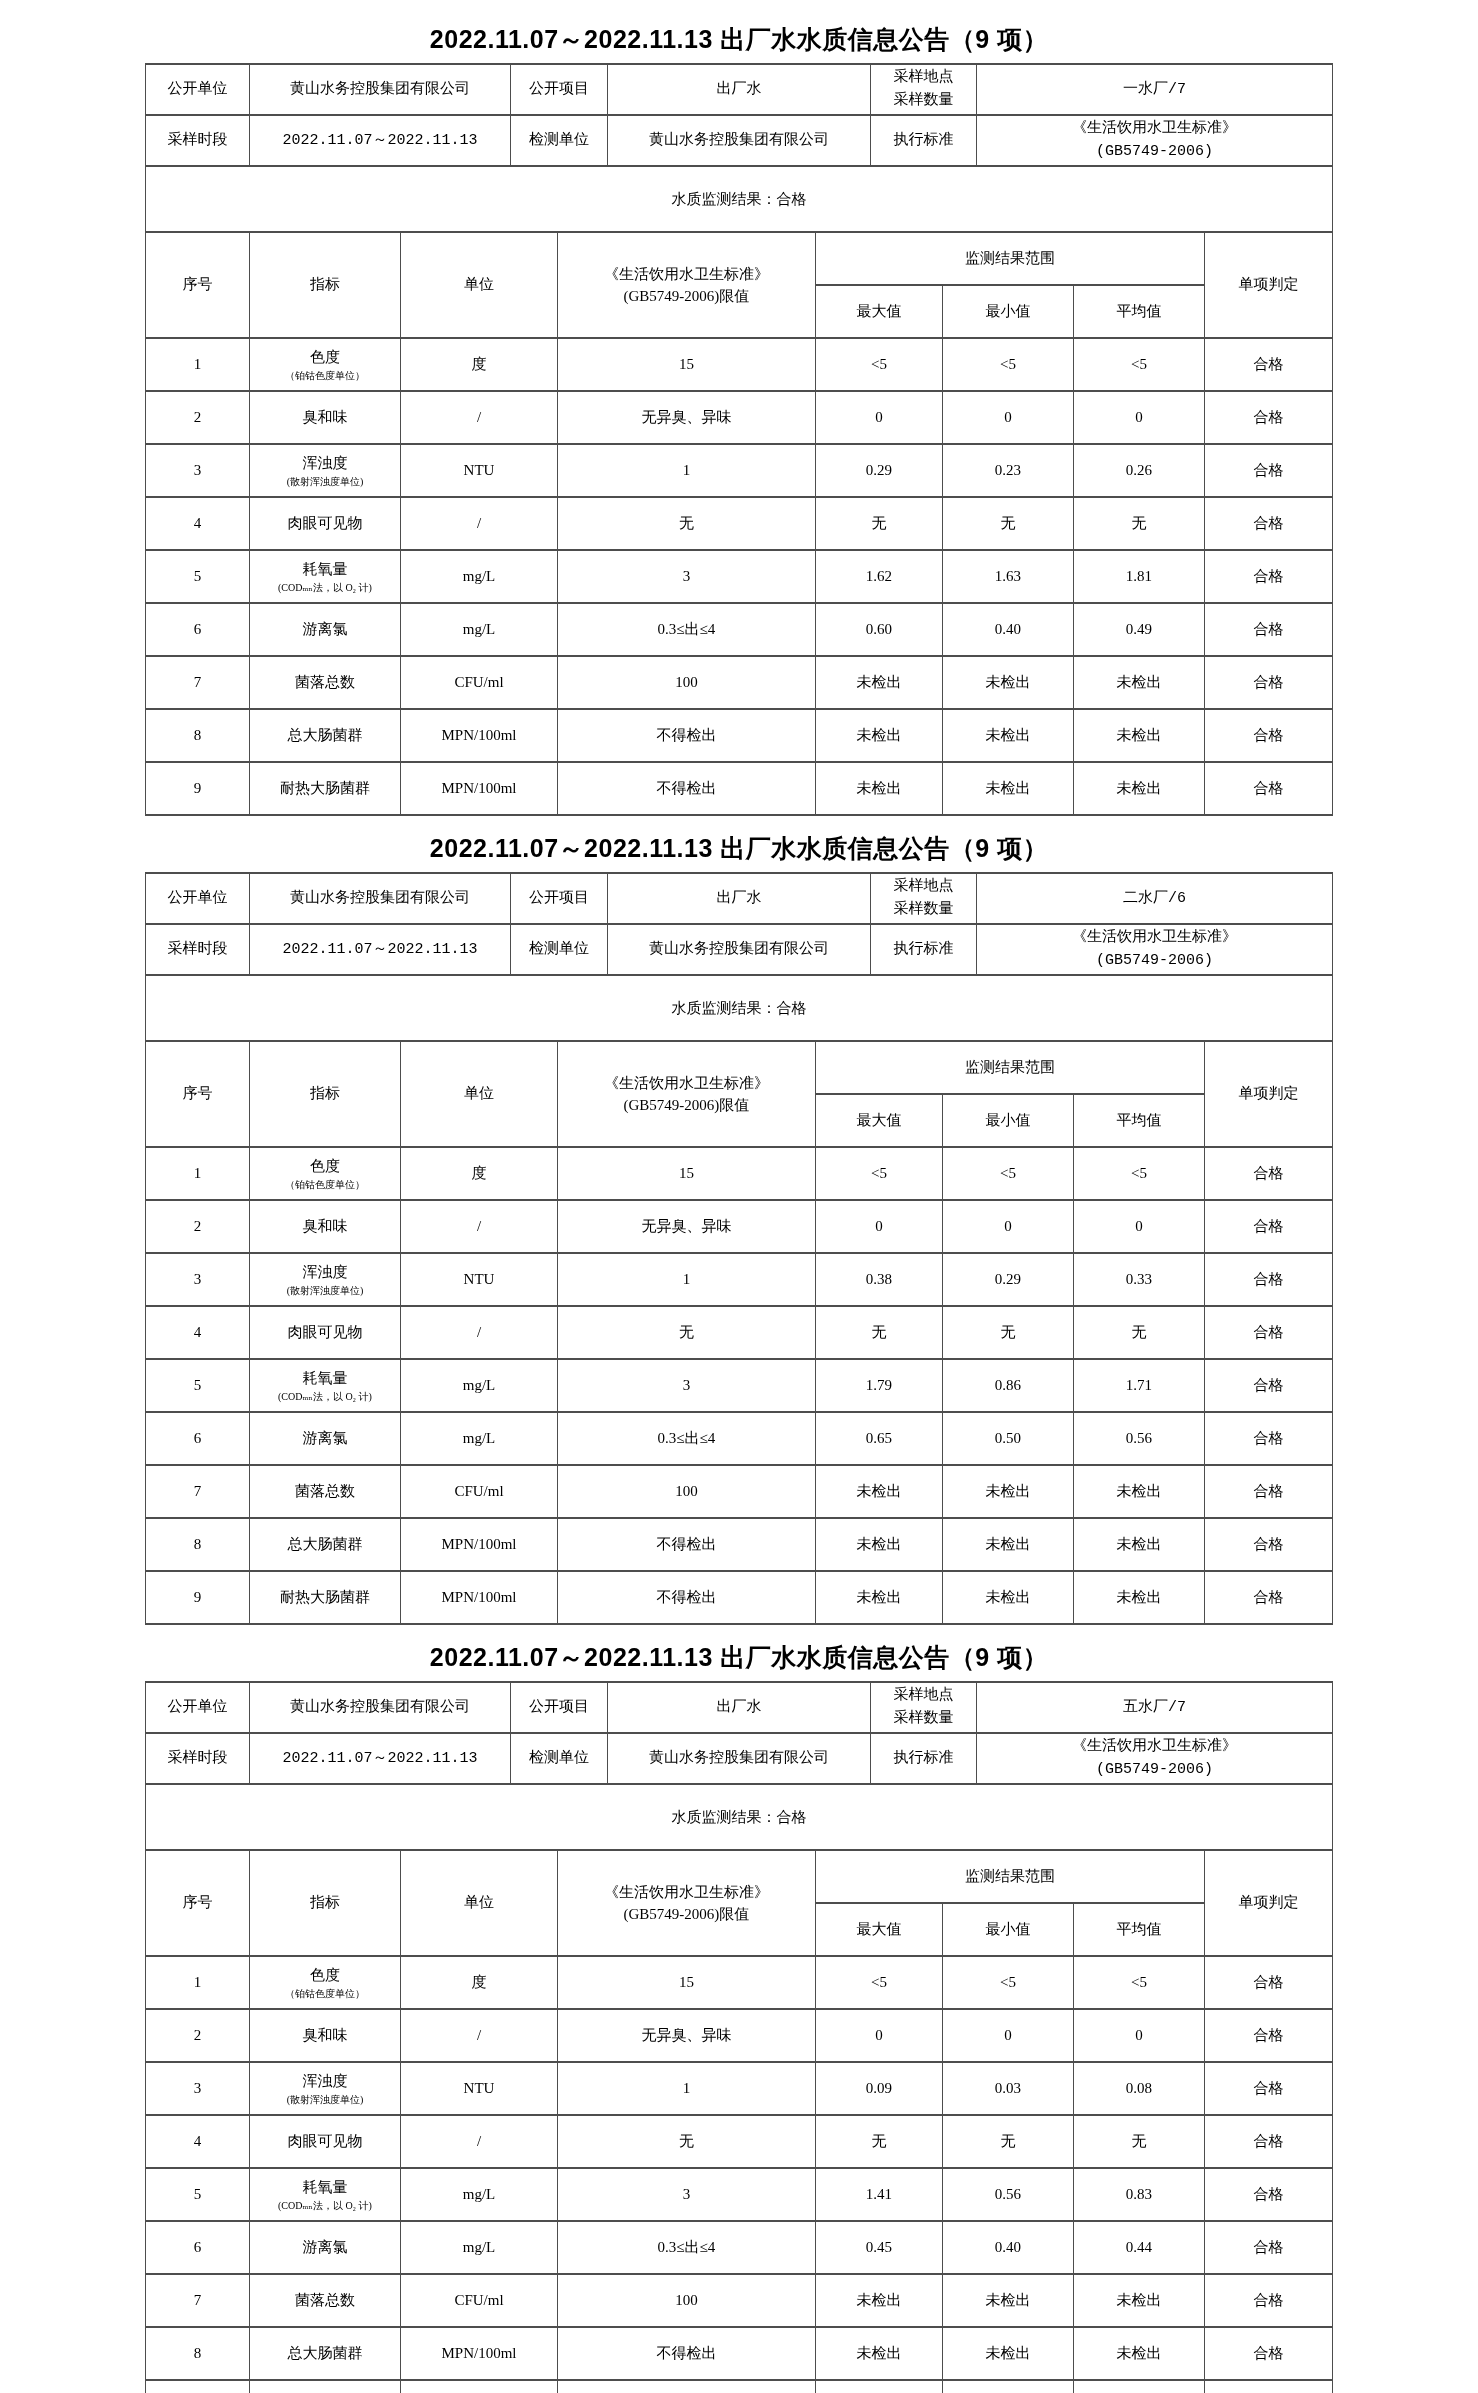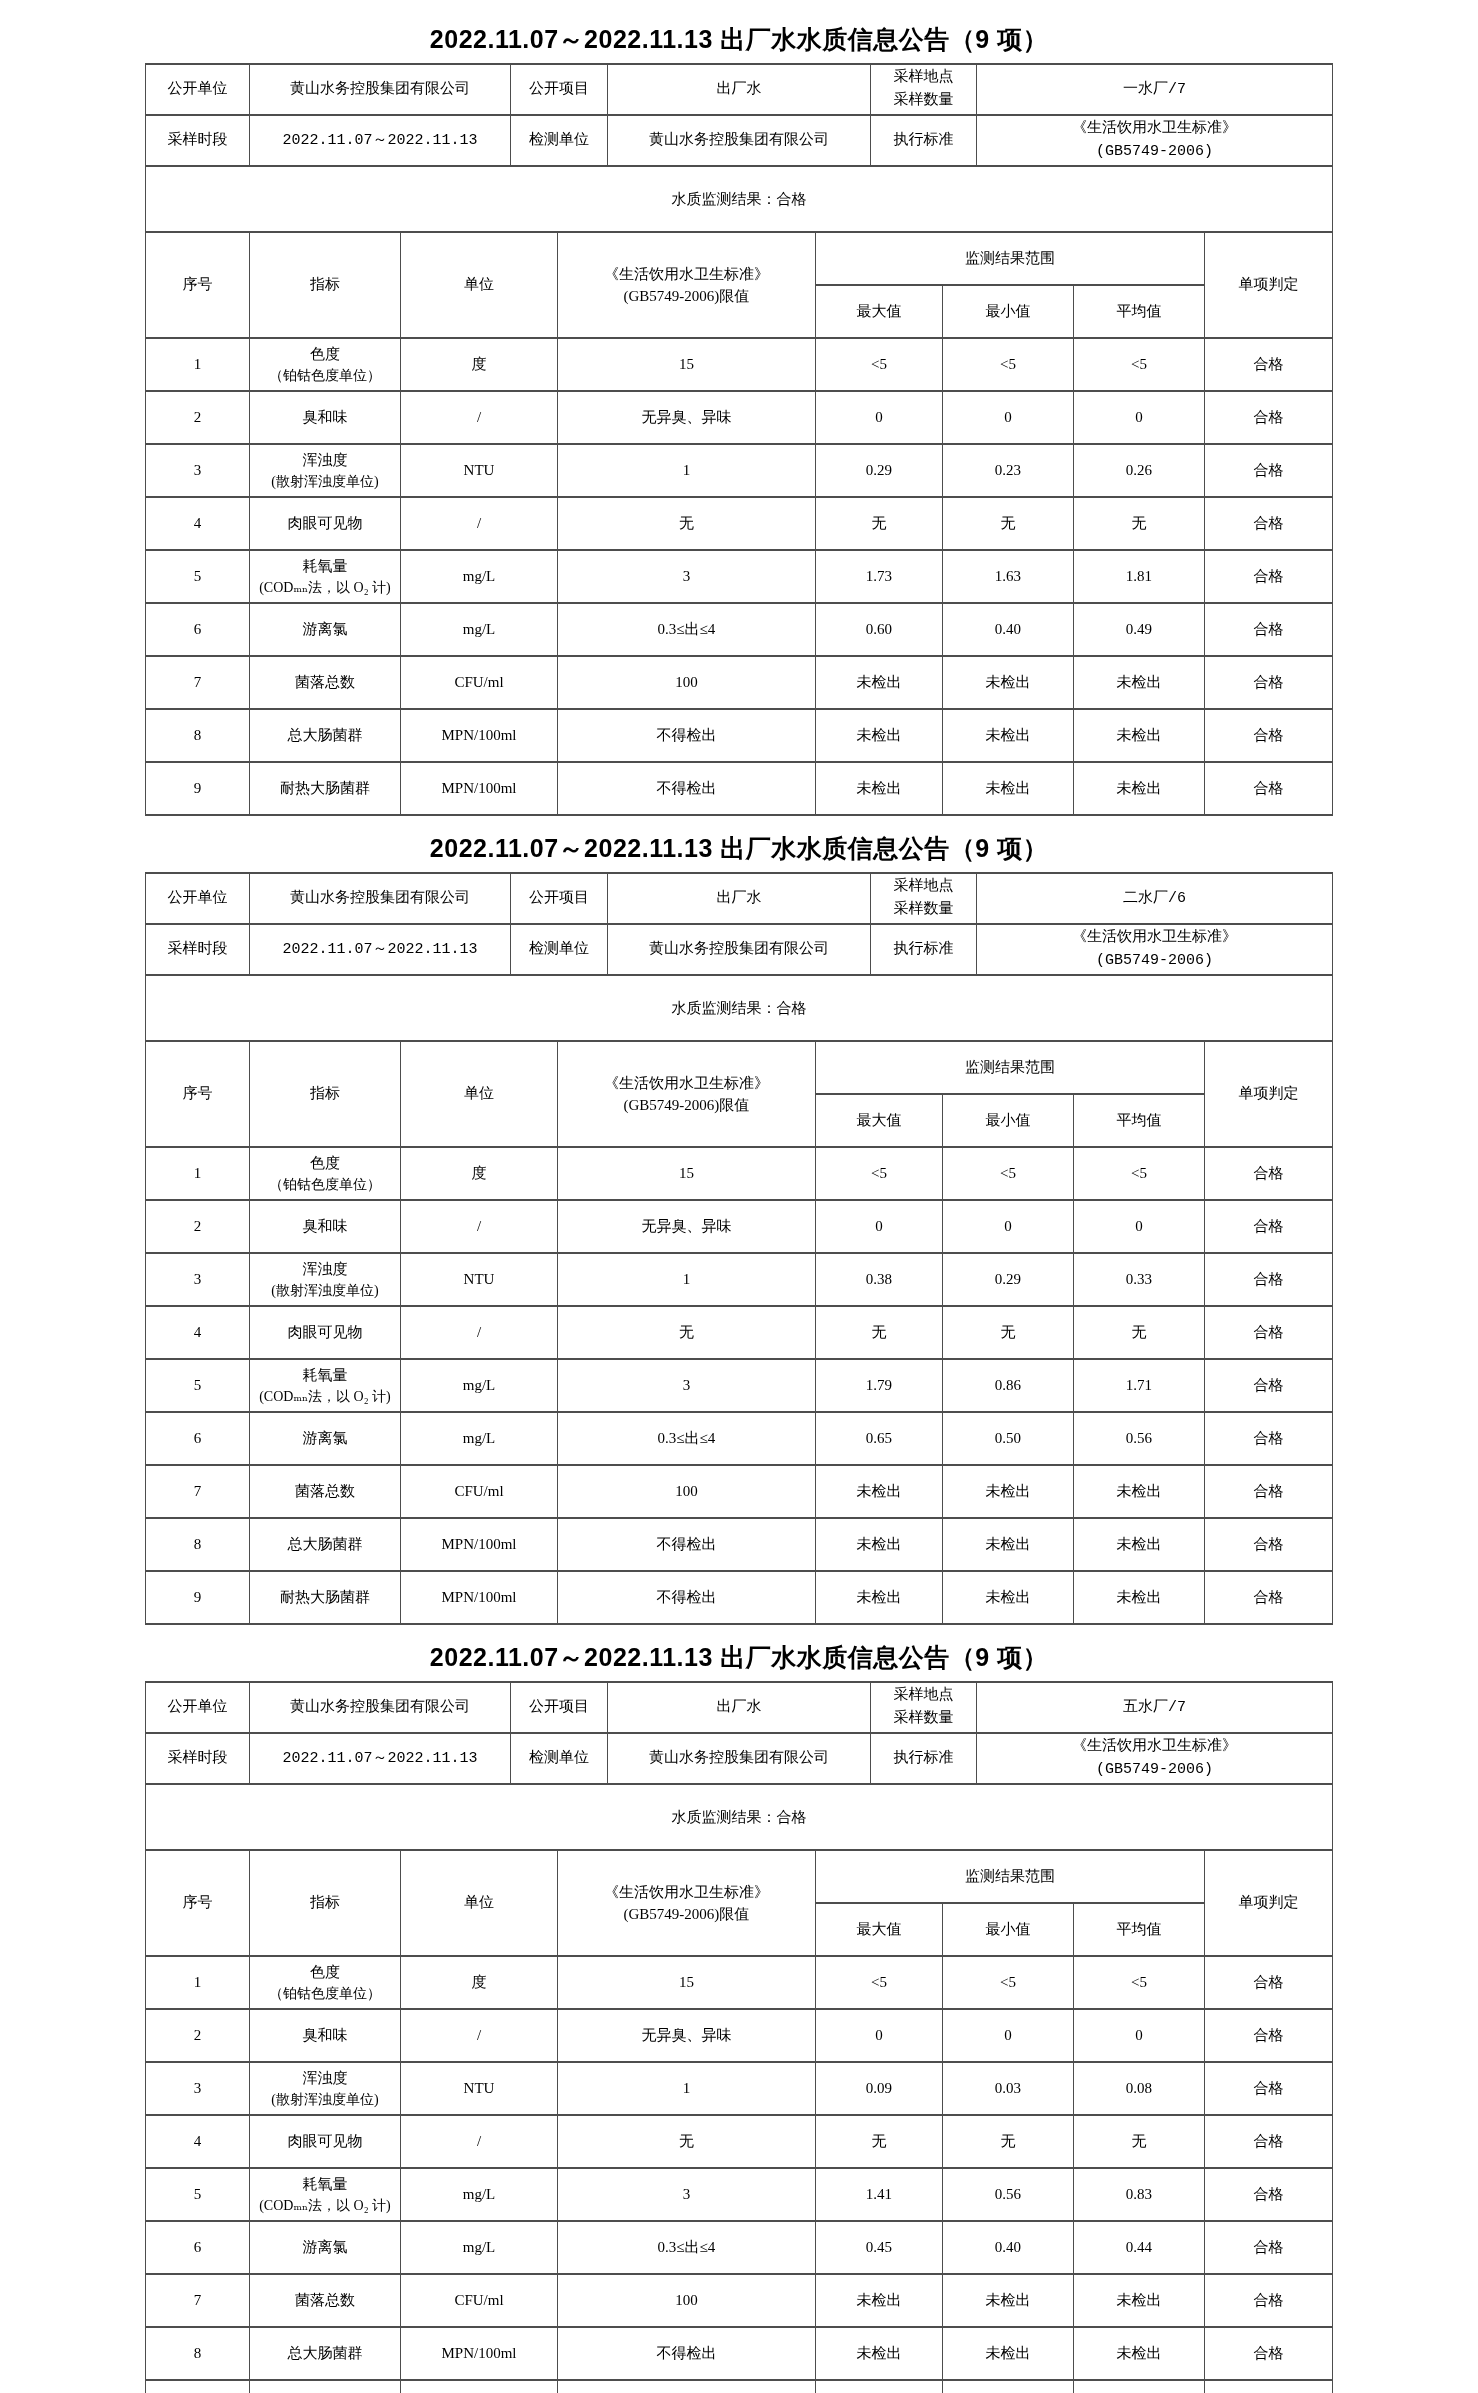--- a/index.html
+++ b/index.html
@@ -33,21 +33,21 @@
     font-size: 15px;
     font-weight: normal;
     padding: 2px 4px;
     line-height: 1.55;
     overflow: hidden;
   }
   .info-table tr { height: 48px; font-family: Liberation Mono, monospace; }
   .data-table thead tr { height: 53px; }
   .data-table tbody tr { height: 53px; }
   .two-line div { line-height: 1.5; }
-  .two-line .sub { font-size: 14px; }
+  .two-line .sub { font-size: 10px; }
   .result-row {
     height: 64px;
     display: flex; align-items: center; justify-content: center;
     font-size: 15px;
     border-left: 1.5px solid #4d4d4d;
     border-right: 1.5px solid #4d4d4d;
     
   }
 </style>
 </head>
@@ -181,21 +181,21 @@
                 <td>合格</td>
               </tr>
             <tr>
                 <td>5</td>
                 <td class="two-line">
                   <div>耗氧量</div>
                   <div class="sub">(CODₘₙ法，以 O₂ 计)</div>
                 </td>
                 <td>mg/L</td>
                 <td>3</td>
-                <td>1.73</td>
+                <td>1.62</td>
                 <td>1.63</td>
                 <td>1.81</td>
                 <td>合格</td>
               </tr>
             <tr>
                 <td>6</td>
                 <td class="two-line">
                   <div>游离氯</div>
                   <div class="sub"></div>
                 </td>

